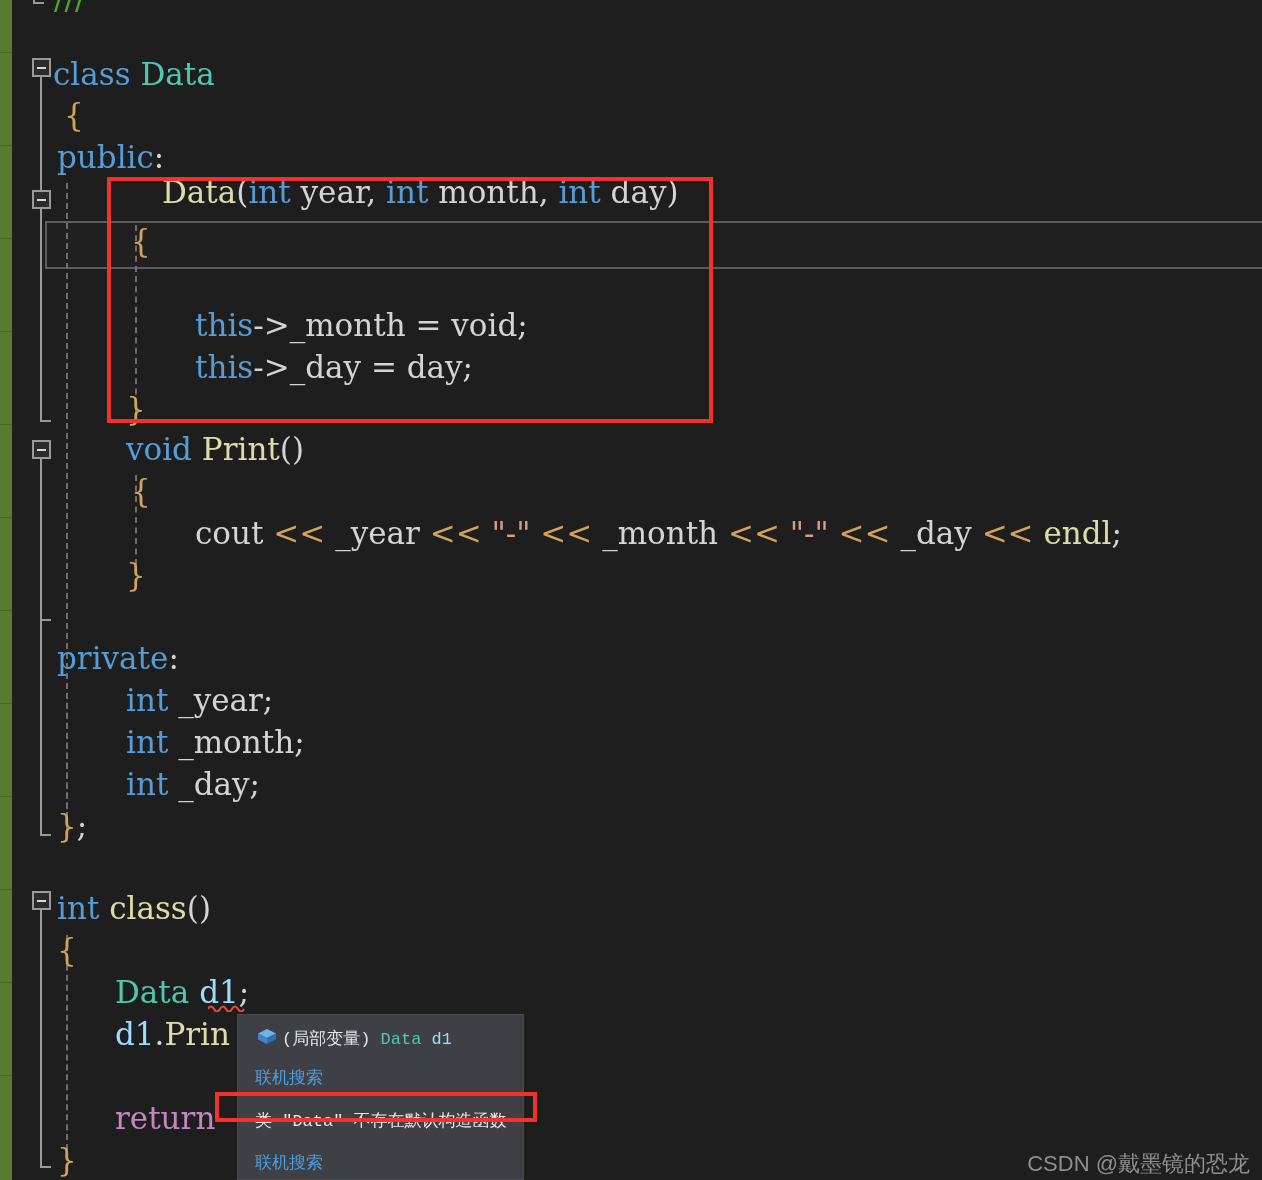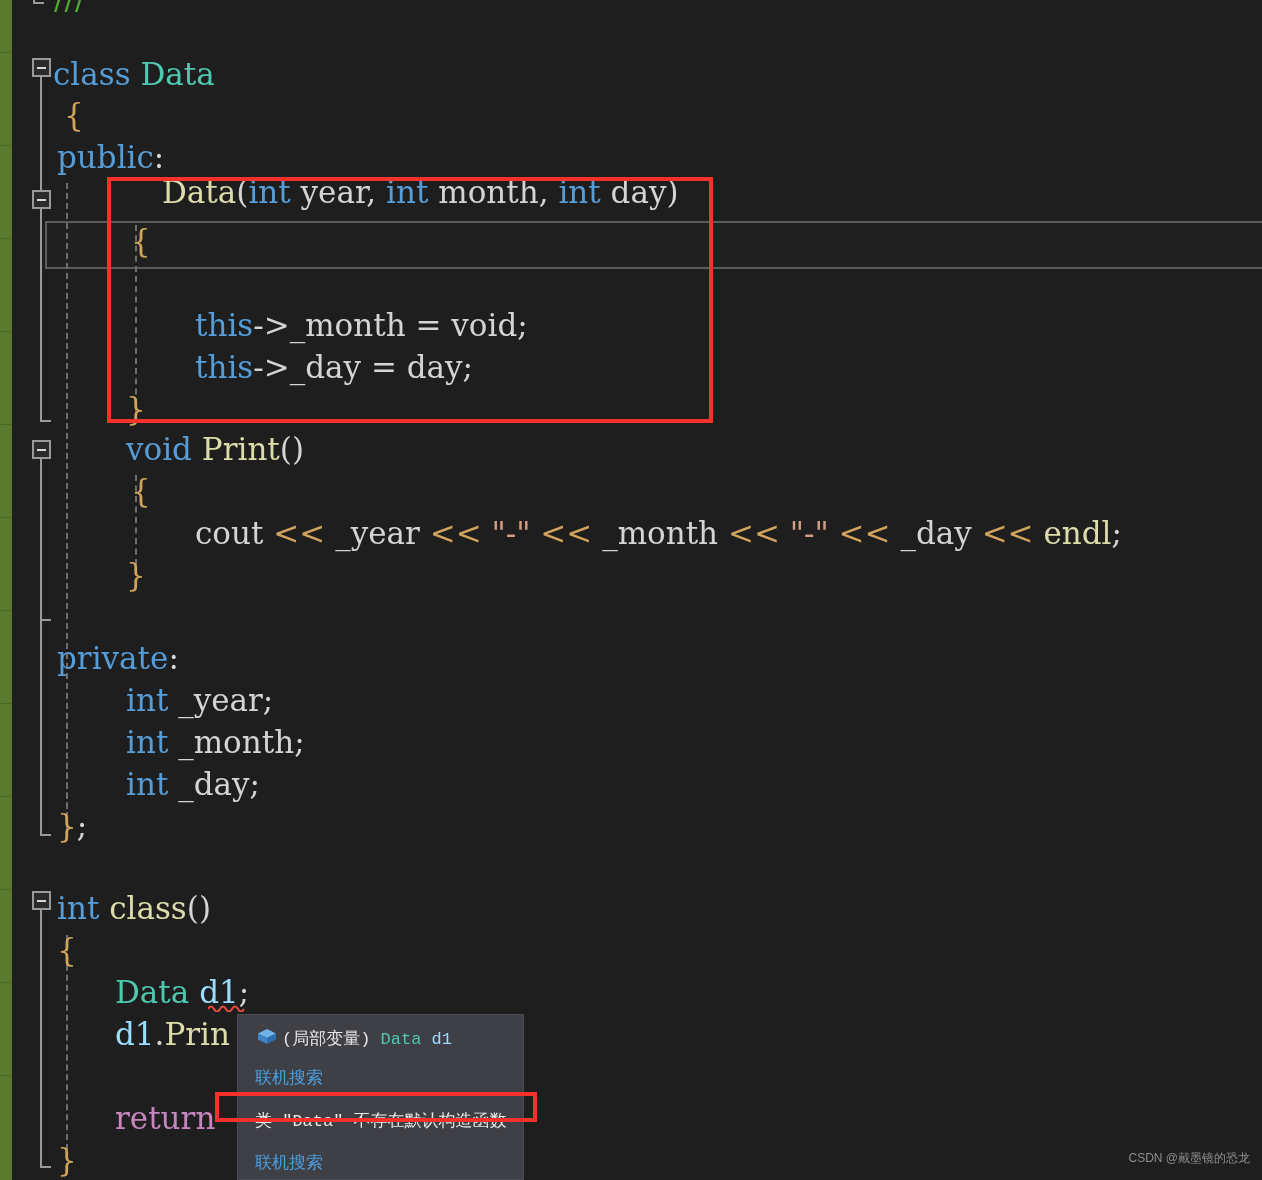--- a/index.html
+++ b/index.html
@@ -170,23 +170,23 @@
   .tt-icon {
     position: absolute;
     left: 18px; top: 12px;
     width: 22px; height: 20px;
   }
 
   
   .watermark {
     position: absolute;
     right: 12px;
-    bottom: 13px;
+    bottom: 1px;
     color: #8e8e8e;
-    font-size: 12px;
+    font-size: 22px;
     font-family: "Liberation Sans", "DejaVu Sans", sans-serif;
     white-space: nowrap;
   }
 </style>
 </head>
 <body>
 
 <div id="screen">
 
   <div class="change-bar">

